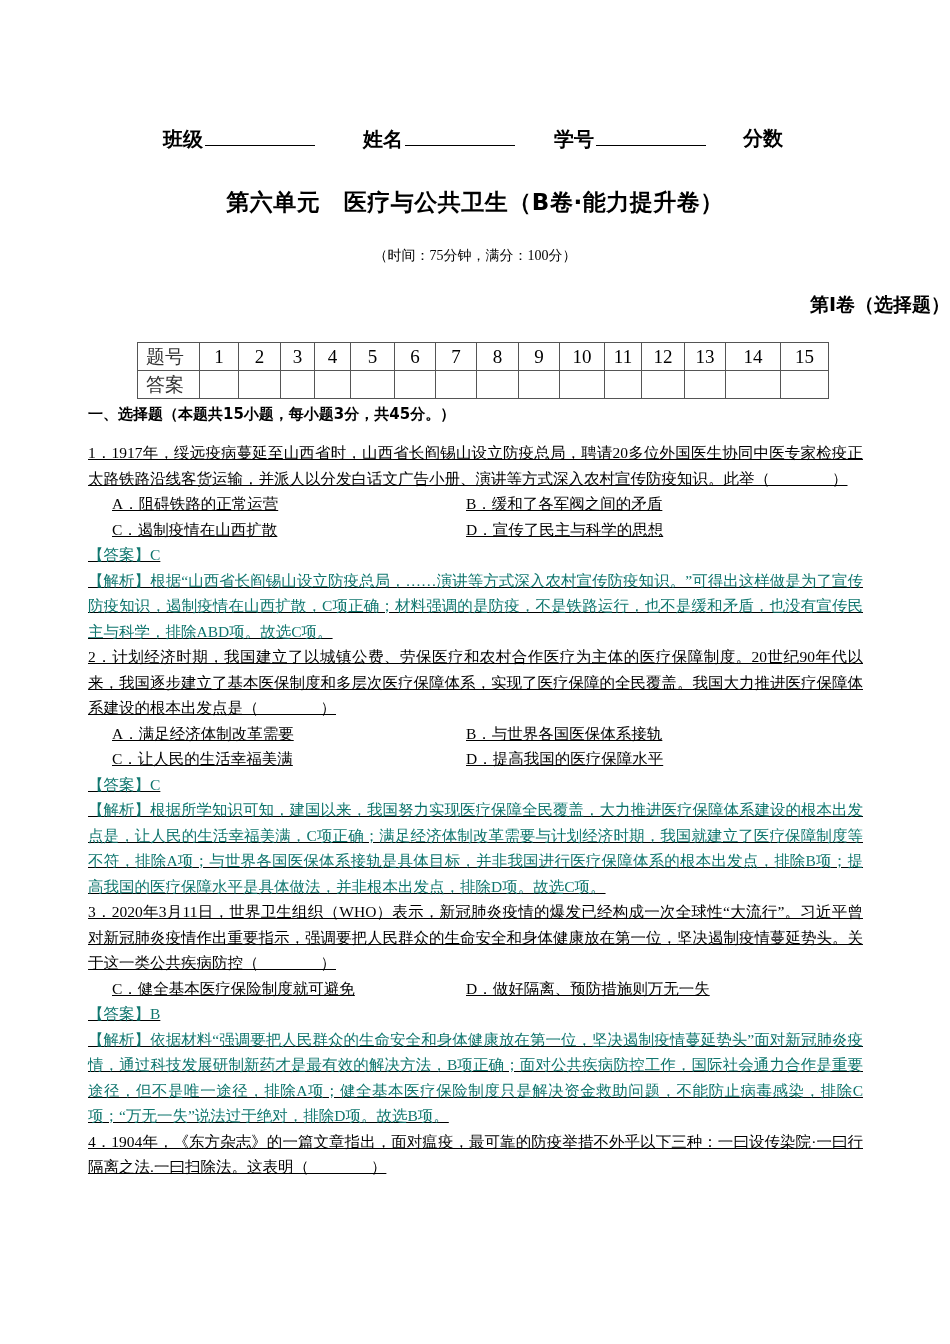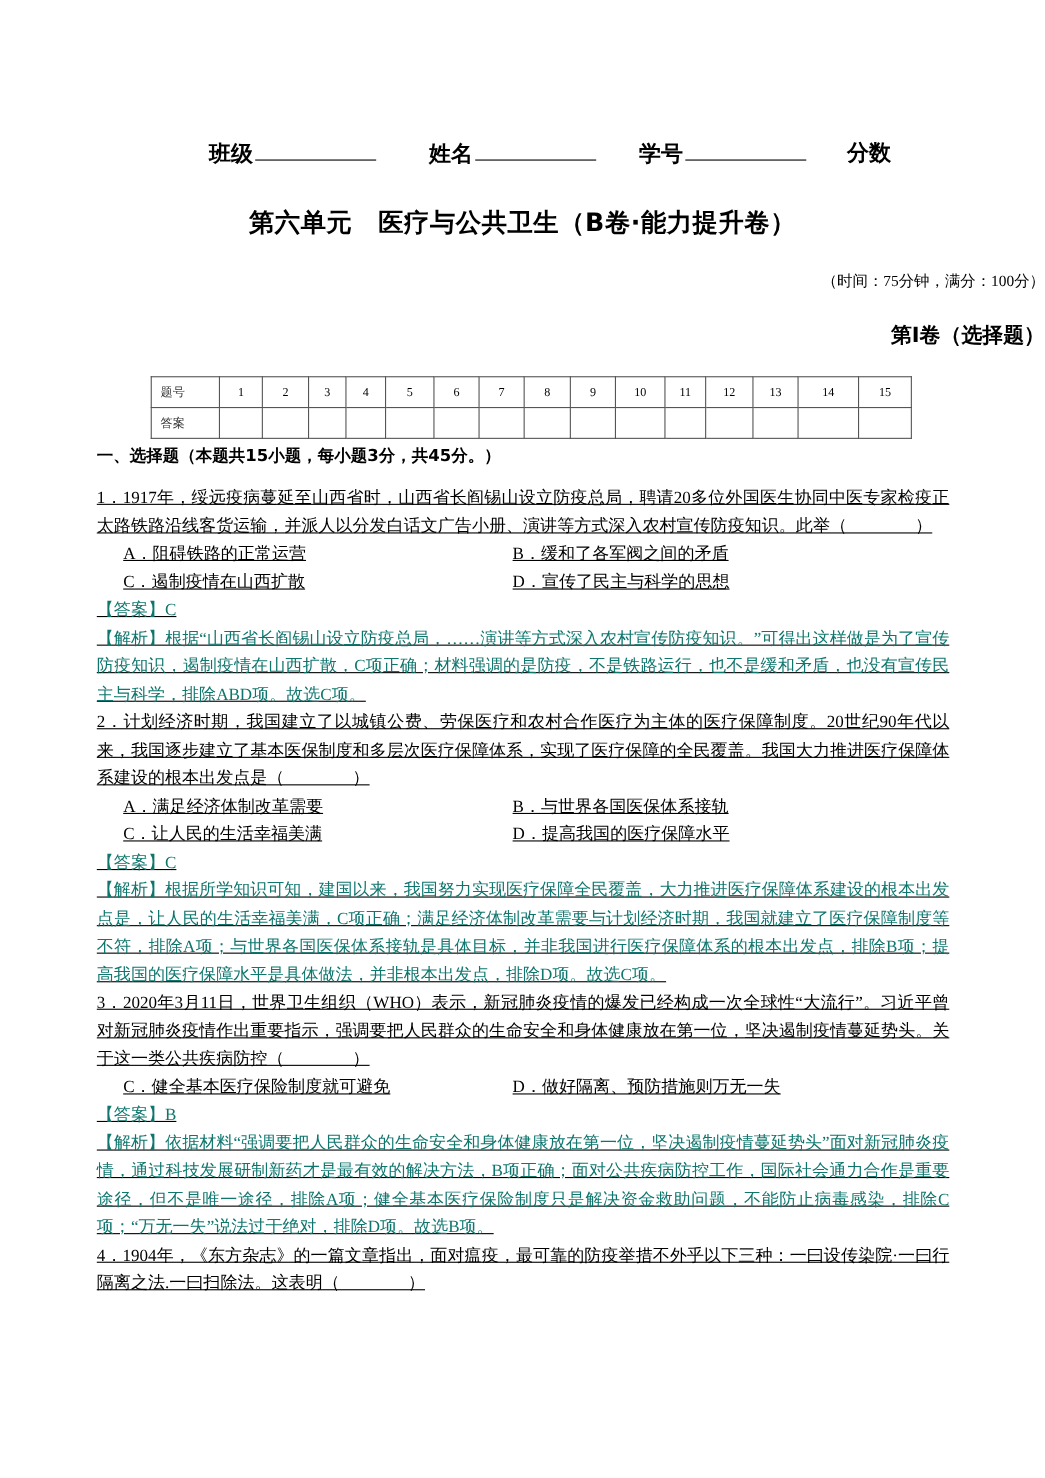--- a/index.html
+++ b/index.html
@@ -4,39 +4,39 @@
 <style>
   html, body { margin: 0; padding: 0; background: #ffffff; }
   body {
     width: 950px; height: 1344px; position: relative; overflow: hidden;
     font-family: "Liberation Serif", "DejaVu Serif", serif;
     color: #000;
   }
   .abs { position: absolute; }
   .header-row {
     left: 163px; top: 125px; width: 640px; height: 32px;
-    font-size: 20px; font-weight: bold; font-family: Liberation Serif, serif; margin-left: 27px;
+    font-size: 20px; font-weight: bold; font-family: Liberation Serif, serif;
   }
   .hfield { position: absolute; top: 0; white-space: nowrap; }
   .hblank { display: inline-block; border-bottom: 1.5px solid #000; height: 20px; vertical-align: baseline; margin-left: 2px; }
   .title {
     left: 0; width: 950px; top: 187px; text-align: center;
     font-size: 23px; font-weight: bold; font-family: "DejaVu Sans", sans-serif;
     letter-spacing: 0.5px;
   }
   .subtitle {
-    left: 0; width: 950px; top: 247px; text-align: right; font-size: 14px;
+    left: 0; width: 950px; top: 247px; text-align: center; font-size: 14px;
   }
   .section-title {
     left: 0; width: 950px; top: 292px; text-align: right;
     font-size: 19px; font-weight: bold; font-family: "DejaVu Sans", sans-serif;
   }
   table.answer-grid {
     position: absolute; left: 137px; top: 342px;
-    border-collapse: collapse; font-size: 11px;
+    border-collapse: collapse; font-size: 19px;
   }
   table.answer-grid td {
     border: 1px solid #555; height: 27px; padding: 0; text-align: center;
   }
   table.answer-grid td.lab { text-align: left; padding-left: 8px; color: #333; }
   table.answer-grid tr { }
   .part-head {
     left: 88px; top: 405px; font-size: 15px; font-weight: bold;
     font-family: "DejaVu Sans", sans-serif;
   }

